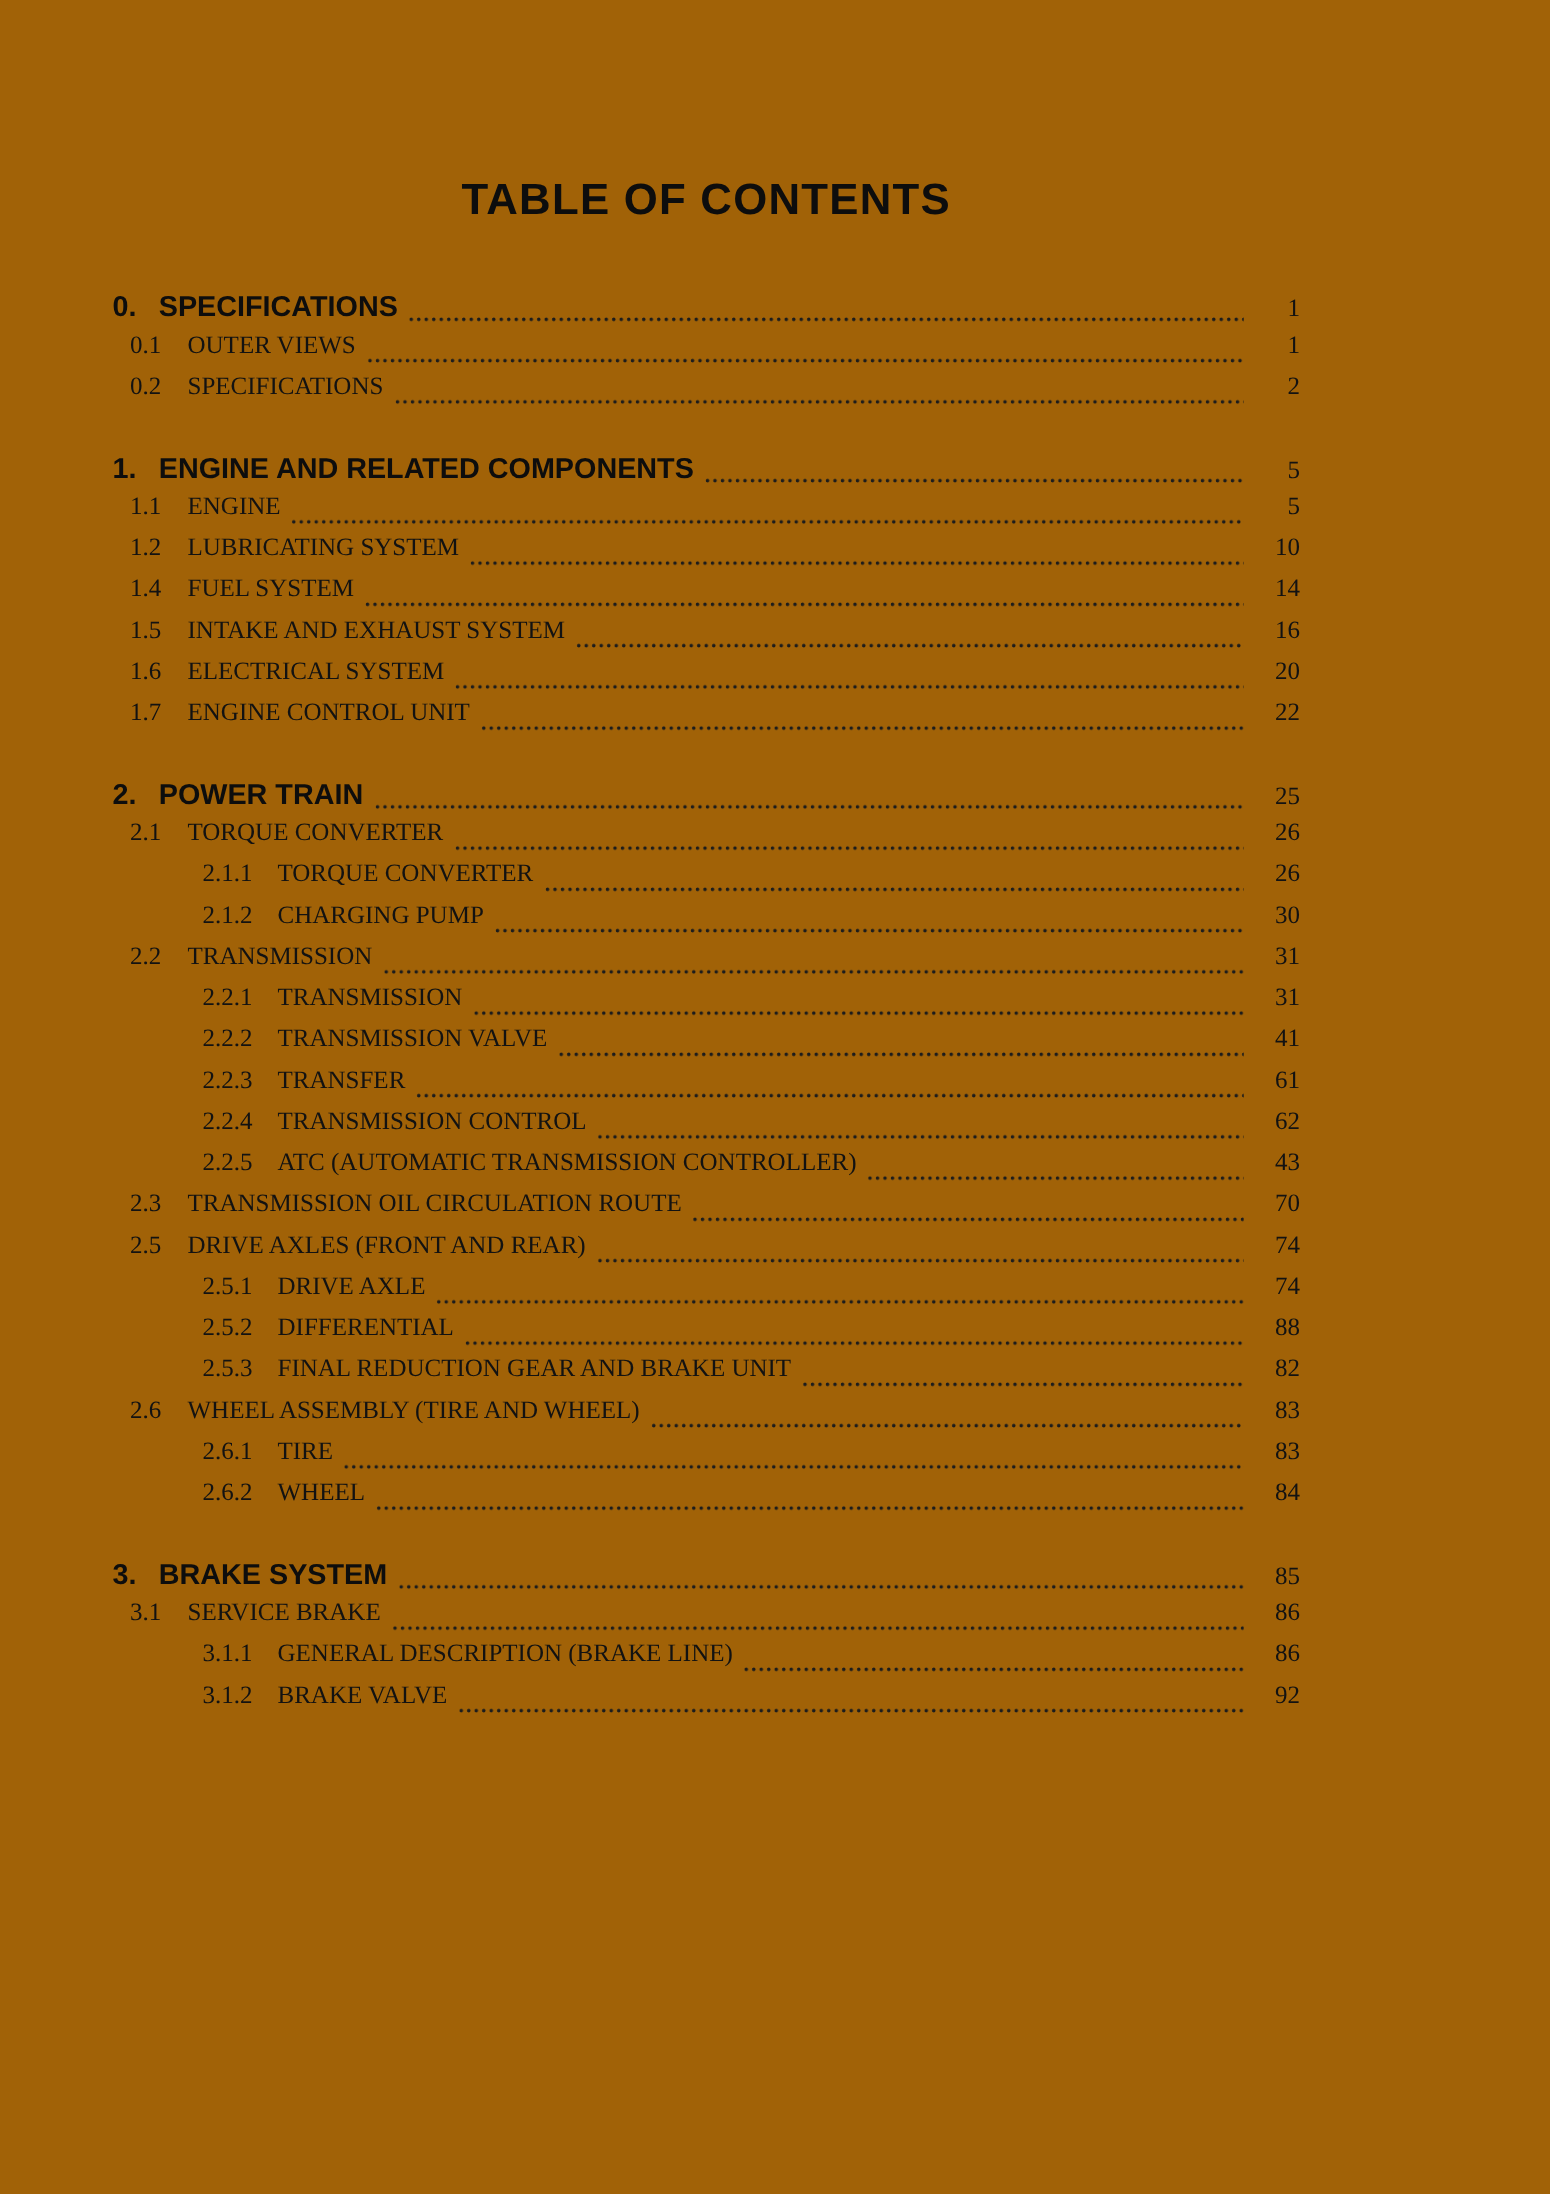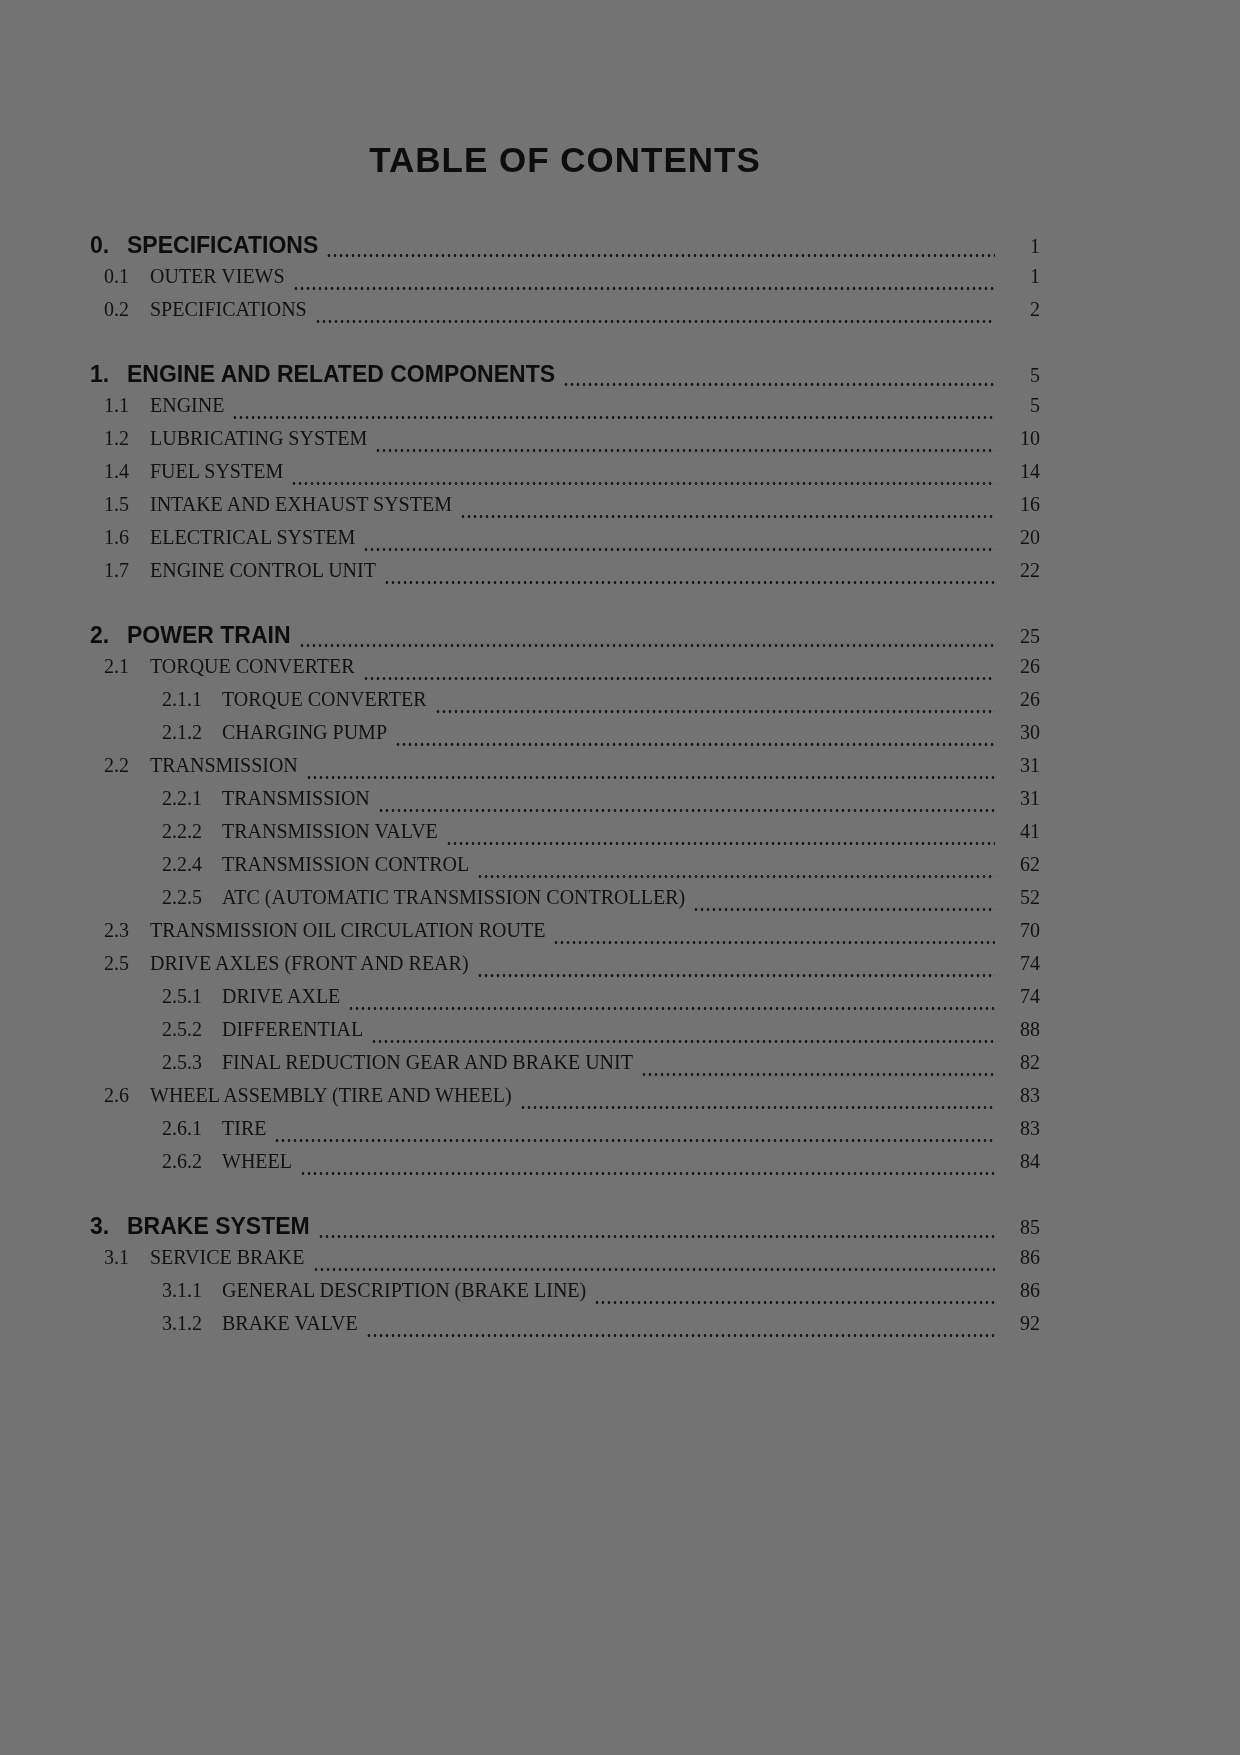--- a/index.html
+++ b/index.html
@@ -13,21 +13,21 @@
     height: 1755px;
     font-family: "Liberation Serif", serif;
     color: #121212;
     overflow: hidden;
   }
 
   .doc-page {
     width: 1240px;
     height: 1755px;
     padding: 140px 200px 0 90px;
-    background: #737373;
+    background: #a16207;
   }
 
   .toc-title {
     font-family: "Liberation Sans", sans-serif;
     font-weight: bold;
     font-size: 35px;
     letter-spacing: 1px;
     text-align: center;
     color: #0d0d0d;
     margin-bottom: 52px;
@@ -198,30 +198,36 @@
     <span class="leader"></span>
     <span class="pagenum">31</span>
   </div>
       <div class="toc-row level-2">
     <span class="num">2.2.2</span>
     <span class="title">TRANSMISSION VALVE</span>
     <span class="leader"></span>
     <span class="pagenum">41</span>
   </div>
       <div class="toc-row level-2">
+    <span class="num">2.2.3</span>
+    <span class="title">TRANSFER</span>
+    <span class="leader"></span>
+    <span class="pagenum">61</span>
+  </div>
+      <div class="toc-row level-2">
     <span class="num">2.2.4</span>
     <span class="title">TRANSMISSION CONTROL</span>
     <span class="leader"></span>
     <span class="pagenum">62</span>
   </div>
       <div class="toc-row level-2">
     <span class="num">2.2.5</span>
     <span class="title">ATC (AUTOMATIC TRANSMISSION CONTROLLER)</span>
     <span class="leader"></span>
-    <span class="pagenum">52</span>
+    <span class="pagenum">43</span>
   </div>
       <div class="toc-row level-1">
     <span class="num">2.3</span>
     <span class="title">TRANSMISSION OIL CIRCULATION ROUTE</span>
     <span class="leader"></span>
     <span class="pagenum">70</span>
   </div>
       <div class="toc-row level-1">
     <span class="num">2.5</span>
     <span class="title">DRIVE AXLES (FRONT AND REAR)</span>

